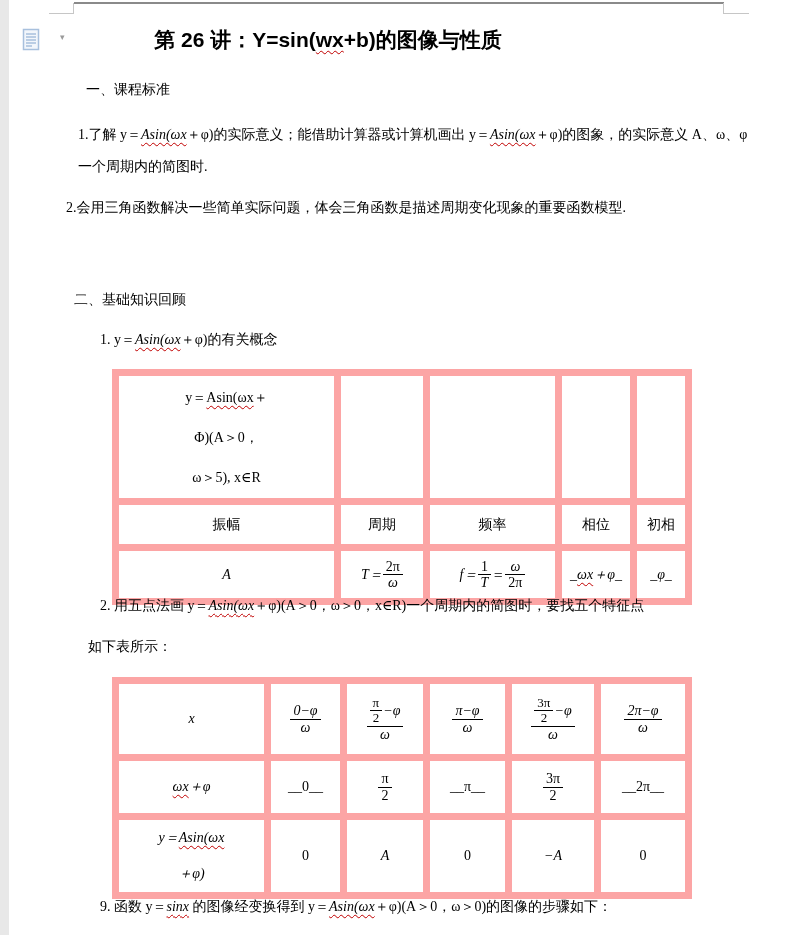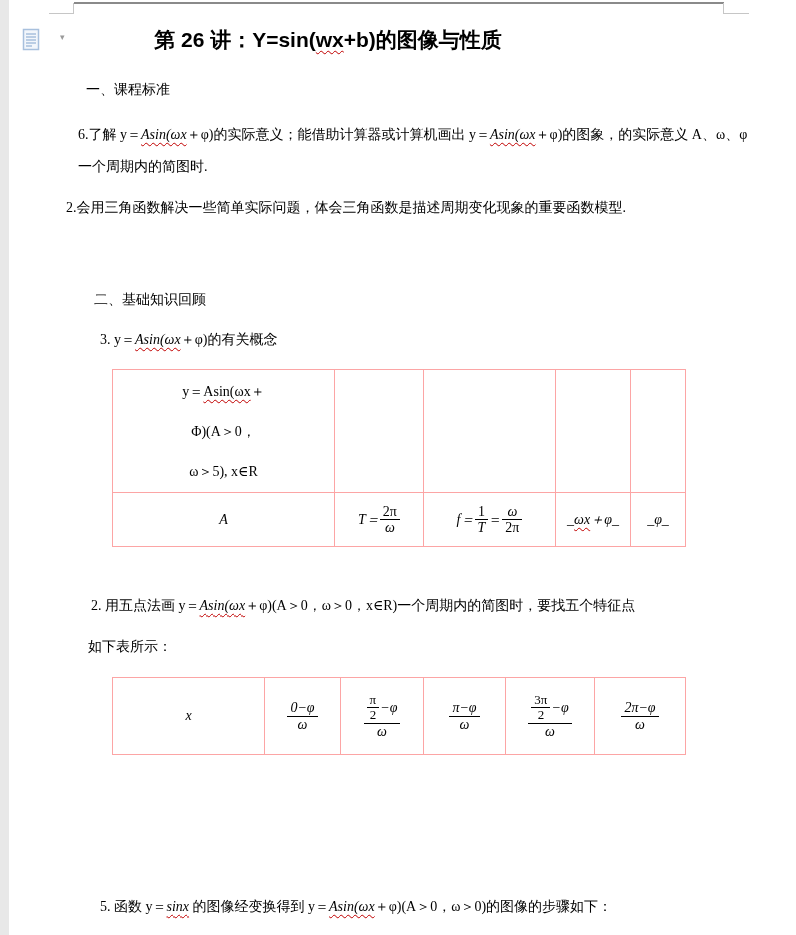--- a/index.html
+++ b/index.html
@@ -19,21 +19,21 @@
   .paste-btn{left:22px;top:28px;width:52px;height:26px;cursor:pointer;}
   .paste-btn .dd{position:absolute;left:38px;top:4px;font-size:9px;color:#9a9a9a;font-family:"Liberation Sans",sans-serif;}
   
   .line{white-space:nowrap;font-size:14px;line-height:18px;}
   .title{left:0;top:26px;width:656px;text-align:center;
          font-family:"Liberation Sans",sans-serif;font-weight:bold;font-size:21px;}
   .sp{text-decoration-line:underline;text-decoration-style:wavy;text-decoration-color:#c00000;text-decoration-thickness:1px;text-underline-offset:3px;}
   .m{font-style:italic;}
   
   table.doc{border-collapse:collapse;table-layout:fixed;position:absolute;}
-  table.doc td{border:1px solid #fca5a5;text-align:center;vertical-align:middle;font-size:14px;padding:0;overflow:hidden;}
+  table.doc td{border:7px solid #fca5a5;text-align:center;vertical-align:middle;font-size:14px;padding:0;overflow:hidden;}
   .t1{left:112px;top:369px;width:573px;}
   .t2{left:112px;top:677px;width:573px;}
   .concept{line-height:40px;padding-top:2px;}
   .yrow{line-height:36px;}
   
   .frac{display:inline-block;vertical-align:middle;text-align:center;line-height:1.1;font-size:14px;}
   .frac>.num{display:block;border-bottom:1px solid #000;padding:0 3px;}
   .frac>.den{display:block;padding:0 3px;}
   .frac .frac{font-size:13px;}
   .numrow{display:flex;align-items:center;justify-content:center;gap:1px;}
@@ -59,30 +59,30 @@
   <span class="dd">▾</span>
 </div>
 
 <div class="abs title">
   <span>第 26 讲：Y=sin(</span><span class="sp">wx</span><span>+b)的图像与性质</span>
 </div>
 
 <div class="abs line" style="left:78px;top:81px;margin-left:8px;">一、课程标准</div>
 
 <div class="abs line" style="left:78px;top:126px;">
-  <span>6.了解 y＝</span><span class="sp m">Asin(ωx</span><span>＋φ)的实际意义；能借助计算器或计算机画出 y＝</span><span class="sp m">Asin(ωx</span><span>＋φ)的图象，的实际意义 A、ω、φ</span>
+  <span>1.了解 y＝</span><span class="sp m">Asin(ωx</span><span>＋φ)的实际意义；能借助计算器或计算机画出 y＝</span><span class="sp m">Asin(ωx</span><span>＋φ)的图象，的实际意义 A、ω、φ</span>
 </div>
 <div class="abs line" style="left:78px;top:158px;">一个周期内的简图时.</div>
 
 <div class="abs line" style="left:66px;top:199px;">2.会用三角函数解决一些简单实际问题，体会三角函数是描述周期变化现象的重要函数模型.</div>
 
-<div class="abs line" style="left:94px;top:291px;">二、基础知识回顾</div>
+<div class="abs line" style="left:74px;top:291px;">二、基础知识回顾</div>
 
 <div class="abs line" style="left:100px;top:331px;">
-  <span>3. y＝</span><span class="sp m">Asin(ωx</span><span>＋φ)的有关概念</span>
+  <span>1. y＝</span><span class="sp m">Asin(ωx</span><span>＋φ)的有关概念</span>
 </div>
 
 <table class="doc t1">
   <colgroup>
       <col style="width:222px">
       <col style="width:89px">
       <col style="width:132px">
       <col style="width:75px">
       <col style="width:55px">
     </colgroup>
@@ -93,37 +93,44 @@
         <div><span>y＝</span><span class="sp">Asin(ωx</span><span>＋</span></div>
         <div>Φ)(A＞0，</div>
         <div>ω＞5), x∈R</div>
       </div>
     </td>
     <td></td>
     <td></td>
     <td></td>
     <td></td>
   </tr>
+  <tr style="height:46px">
+    <td>振幅</td>
+    <td>周期</td>
+    <td>频率</td>
+    <td>相位</td>
+    <td>初相</td>
+  </tr>
   <tr style="height:54px">
     <td class="m">A</td>
     <td>
       <span class="eqpre m">T＝</span><span class="frac"><span class="num">2π</span><span class="den m">ω</span></span>
     </td>
     <td>
       <span class="eqpre m">f＝</span><span class="frac"><span class="num">1</span><span class="den m">T</span></span><span class="eqpre">＝</span><span class="frac"><span class="num m">ω</span><span class="den">2π</span></span>
     </td>
     <td>
       <span>_</span><span class="sp m">ωx</span><span class="m">＋φ</span><span>_</span>
     </td>
     <td class="m">_φ_</td>
   </tr>
 </tbody>
   </table>
 
-<div class="abs line" style="left:91px;top:597px;">
+<div class="abs line" style="left:100px;top:597px;">
   <span>2. 用五点法画 y＝</span><span class="sp m">Asin(ωx</span><span>＋φ)(A＞0，ω＞0，x∈R)一个周期内的简图时，要找五个特征点</span>
 </div>
 <div class="abs line" style="left:88px;top:638px;">如下表所示：</div>
 
 <table class="doc t2">
   <colgroup>
       <col style="width:152px">
       <col style="width:76px">
       <col style="width:83px">
       <col style="width:82px">
@@ -158,18 +165,45 @@
                   <span class="den">2</span>
                 </span>
                 <span class="m">−φ</span>
               </span>
             </span><span class="den m">ω</span></span>
     </td>
     <td>
       <span class="frac"><span class="num m">2π−φ</span><span class="den m">ω</span></span>
     </td>
   </tr>
+  <tr style="height:59px">
+    <td>
+      <span class="sp m">ωx</span><span class="m">＋φ</span>
+    </td>
+    <td>__0__</td>
+    <td>
+      <span class="frac"><span class="num">π</span><span class="den">2</span></span>
+    </td>
+    <td>__π__</td>
+    <td>
+      <span class="frac"><span class="num">3π</span><span class="den">2</span></span>
+    </td>
+    <td>__2π__</td>
+  </tr>
+  <tr style="height:78px">
+    <td>
+      <div class="yrow">
+        <div><span class="m">y＝</span><span class="sp m">Asin(ωx</span></div>
+        <div class="m">＋φ)</div>
+      </div>
+    </td>
+    <td>0</td>
+    <td class="m">A</td>
+    <td>0</td>
+    <td class="m">−A</td>
+    <td>0</td>
+  </tr>
 </tbody>
   </table>
 
 <div class="abs line" style="left:100px;top:898px;">
-  <span>5. 函数 y＝</span><span class="sp m">sinx</span><span> 的图像经变换得到 y＝</span><span class="sp m">Asin(ωx</span><span>＋φ)(A＞0，ω＞0)的图像的步骤如下：</span>
+  <span>9. 函数 y＝</span><span class="sp m">sinx</span><span> 的图像经变换得到 y＝</span><span class="sp m">Asin(ωx</span><span>＋φ)(A＞0，ω＞0)的图像的步骤如下：</span>
 </div>
 
 </body></html>

